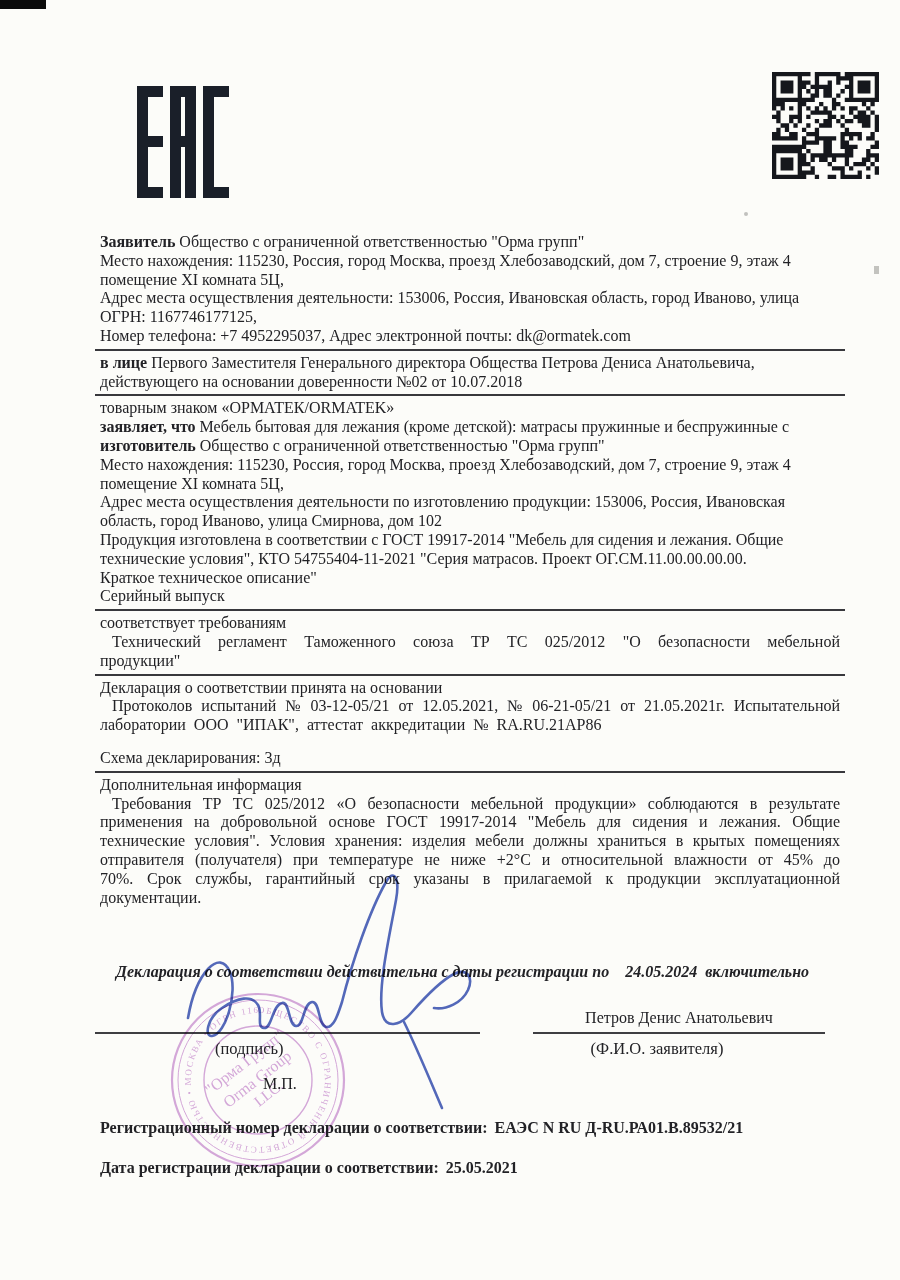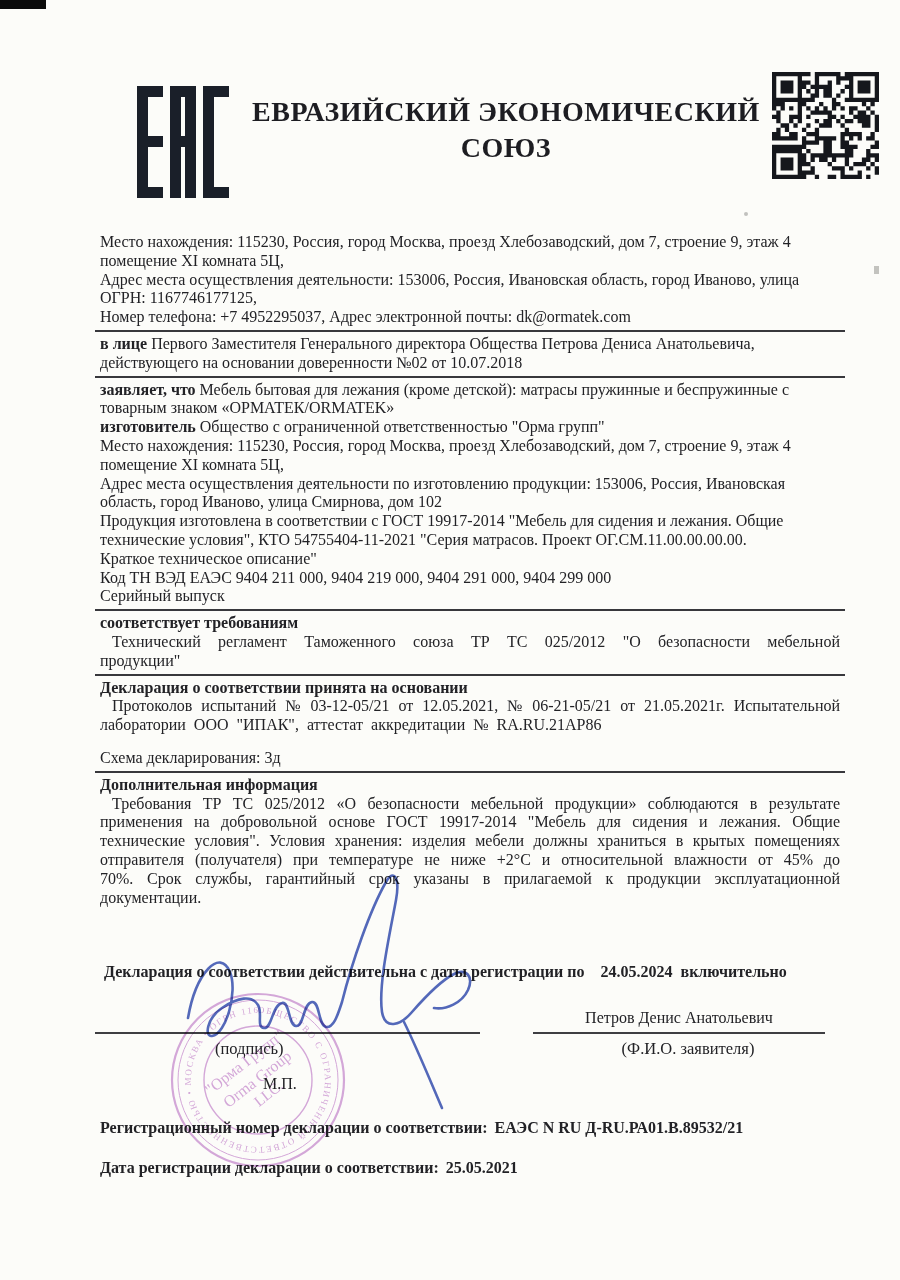--- a/index.html
+++ b/index.html
@@ -12,36 +12,36 @@
   
   .eac-logo{position:absolute;left:137px;top:86px;}
   .titles{position:absolute;left:222px;top:94px;width:568px;text-align:center;
           font-weight:bold;font-size:28px;line-height:36px;letter-spacing:.5px;color:#1d1d22;}
   .qr-box{position:absolute;left:772px;top:72px;}
   
   .main{position:absolute;left:100px;top:233px;width:740px;font-size:16px;line-height:18.8px;}
   .ln{white-space:nowrap;}
   .ln b{font-weight:bold;}
   .rule{height:2px;background:#38383c;margin:3px -5px;}
-  .heading{font-weight:bold;white-space:nowrap;}
+  .heading{font-weight:normal;white-space:nowrap;}
   .jp{margin:0;text-align:justify;text-indent:12px;}
   .jp.ws8{word-spacing:8px;}
   .jp.ws4{word-spacing:4px;}
   .jp.ws6{word-spacing:5.5px;}
   .gap14{height:14px;}
   
   .bottom{position:absolute;left:100px;top:963px;width:740px;font-size:16px;line-height:18.8px;}
-  .validity{position:absolute;left:4px;top:0;font-weight:bold;white-space:nowrap;}
+  .validity{position:absolute;left:16px;top:0;font-weight:bold;white-space:nowrap;font-style:italic;}
   .validity .vdate{margin-left:16px;}
   .validity .vsuf{margin-left:8px;}
   .sig-line-left{position:absolute;left:-5px;top:69px;width:385px;border-bottom:2px solid #3e3e42;}
   .sig-cap-left{position:absolute;left:115px;top:77px;width:170px;font-size:16.5px;}
   .sig-name{position:absolute;left:433px;top:46px;width:292px;text-align:center;white-space:nowrap;}
   .sig-line-right{position:absolute;left:433px;top:69px;width:292px;border-bottom:2px solid #3e3e42;}
-  .sig-cap-right{position:absolute;left:442px;top:77px;width:292px;text-align:center;font-size:16.5px;}
+  .sig-cap-right{position:absolute;left:411px;top:77px;width:292px;text-align:center;font-size:16.5px;}
   .mp{position:absolute;left:163px;top:112px;}
   .reg-line1{position:absolute;left:0;top:156px;font-weight:bold;white-space:nowrap;}
   .reg-line2{position:absolute;left:0;top:196px;font-weight:bold;white-space:nowrap;}
   .reg-val{margin-left:7px;}
   
   .stamp-svg{position:absolute;left:167px;top:989px;mix-blend-mode:multiply;opacity:.62;}
   .sign-svg{position:absolute;left:150px;top:850px;mix-blend-mode:multiply;pointer-events:none;}
   .stamp-svg text{font-family:"Liberation Serif","DejaVu Serif",serif;}
 </style>
 </head>
@@ -63,59 +63,58 @@
         <rect x="48" y="0" width="11" height="112"></rect>
       <rect x="33" y="0" width="26" height="11"></rect>
         <rect x="33" y="50" width="26" height="11"></rect>
       <rect x="66" y="0" width="11" height="112"></rect>
         <rect x="66" y="0" width="26" height="11"></rect>
       <rect x="66" y="101" width="26" height="11"></rect>
     </g>
   </svg>
 
   <div class="titles">
-    <div>ЕВРАЗИЙСКИЙ ЭКОНОМИЧЕСКИЙ СОЮЗ</div>
   </div>
 
   <svg class="qr-box" width="107" height="107" viewBox="0 0 107 107">
       <path d="M0.00 0.00h4.28v4.28h-4.28zM4.28 0.00h4.28v4.28h-4.28zM8.56 0.00h4.28v4.28h-4.28zM12.84 0.00h4.28v4.28h-4.28zM17.12 0.00h4.28v4.28h-4.28zM21.40 0.00h4.28v4.28h-4.28zM25.68 0.00h4.28v4.28h-4.28zM29.96 0.00h4.28v4.28h-4.28zM34.24 0.00h4.28v4.28h-4.28zM42.80 0.00h4.28v4.28h-4.28zM47.08 0.00h4.28v4.28h-4.28zM51.36 0.00h4.28v4.28h-4.28zM55.64 0.00h4.28v4.28h-4.28zM59.92 0.00h4.28v4.28h-4.28zM64.20 0.00h4.28v4.28h-4.28zM72.76 0.00h4.28v4.28h-4.28zM77.04 0.00h4.28v4.28h-4.28zM81.32 0.00h4.28v4.28h-4.28zM85.60 0.00h4.28v4.28h-4.28zM89.88 0.00h4.28v4.28h-4.28zM94.16 0.00h4.28v4.28h-4.28zM98.44 0.00h4.28v4.28h-4.28zM102.72 0.00h4.28v4.28h-4.28zM0.00 4.28h4.28v4.28h-4.28zM25.68 4.28h4.28v4.28h-4.28zM42.80 4.28h4.28v4.28h-4.28zM64.20 4.28h4.28v4.28h-4.28zM68.48 4.28h4.28v4.28h-4.28zM72.76 4.28h4.28v4.28h-4.28zM77.04 4.28h4.28v4.28h-4.28zM102.72 4.28h4.28v4.28h-4.28zM0.00 8.56h4.28v4.28h-4.28zM8.56 8.56h4.28v4.28h-4.28zM12.84 8.56h4.28v4.28h-4.28zM17.12 8.56h4.28v4.28h-4.28zM25.68 8.56h4.28v4.28h-4.28zM29.96 8.56h4.28v4.28h-4.28zM34.24 8.56h4.28v4.28h-4.28zM42.80 8.56h4.28v4.28h-4.28zM55.64 8.56h4.28v4.28h-4.28zM64.20 8.56h4.28v4.28h-4.28zM77.04 8.56h4.28v4.28h-4.28zM85.60 8.56h4.28v4.28h-4.28zM89.88 8.56h4.28v4.28h-4.28zM94.16 8.56h4.28v4.28h-4.28zM102.72 8.56h4.28v4.28h-4.28zM0.00 12.84h4.28v4.28h-4.28zM8.56 12.84h4.28v4.28h-4.28zM12.84 12.84h4.28v4.28h-4.28zM17.12 12.84h4.28v4.28h-4.28zM25.68 12.84h4.28v4.28h-4.28zM29.96 12.84h4.28v4.28h-4.28zM38.52 12.84h4.28v4.28h-4.28zM42.80 12.84h4.28v4.28h-4.28zM47.08 12.84h4.28v4.28h-4.28zM51.36 12.84h4.28v4.28h-4.28zM55.64 12.84h4.28v4.28h-4.28zM72.76 12.84h4.28v4.28h-4.28zM77.04 12.84h4.28v4.28h-4.28zM85.60 12.84h4.28v4.28h-4.28zM89.88 12.84h4.28v4.28h-4.28zM94.16 12.84h4.28v4.28h-4.28zM102.72 12.84h4.28v4.28h-4.28zM0.00 17.12h4.28v4.28h-4.28zM8.56 17.12h4.28v4.28h-4.28zM12.84 17.12h4.28v4.28h-4.28zM17.12 17.12h4.28v4.28h-4.28zM25.68 17.12h4.28v4.28h-4.28zM34.24 17.12h4.28v4.28h-4.28zM42.80 17.12h4.28v4.28h-4.28zM51.36 17.12h4.28v4.28h-4.28zM55.64 17.12h4.28v4.28h-4.28zM68.48 17.12h4.28v4.28h-4.28zM77.04 17.12h4.28v4.28h-4.28zM85.60 17.12h4.28v4.28h-4.28zM89.88 17.12h4.28v4.28h-4.28zM94.16 17.12h4.28v4.28h-4.28zM102.72 17.12h4.28v4.28h-4.28zM0.00 21.40h4.28v4.28h-4.28zM25.68 21.40h4.28v4.28h-4.28zM38.52 21.40h4.28v4.28h-4.28zM42.80 21.40h4.28v4.28h-4.28zM51.36 21.40h4.28v4.28h-4.28zM55.64 21.40h4.28v4.28h-4.28zM64.20 21.40h4.28v4.28h-4.28zM77.04 21.40h4.28v4.28h-4.28zM102.72 21.40h4.28v4.28h-4.28zM0.00 25.68h4.28v4.28h-4.28zM4.28 25.68h4.28v4.28h-4.28zM8.56 25.68h4.28v4.28h-4.28zM12.84 25.68h4.28v4.28h-4.28zM17.12 25.68h4.28v4.28h-4.28zM21.40 25.68h4.28v4.28h-4.28zM25.68 25.68h4.28v4.28h-4.28zM29.96 25.68h4.28v4.28h-4.28zM34.24 25.68h4.28v4.28h-4.28zM38.52 25.68h4.28v4.28h-4.28zM59.92 25.68h4.28v4.28h-4.28zM72.76 25.68h4.28v4.28h-4.28zM77.04 25.68h4.28v4.28h-4.28zM81.32 25.68h4.28v4.28h-4.28zM85.60 25.68h4.28v4.28h-4.28zM89.88 25.68h4.28v4.28h-4.28zM94.16 25.68h4.28v4.28h-4.28zM98.44 25.68h4.28v4.28h-4.28zM102.72 25.68h4.28v4.28h-4.28zM0.00 29.96h4.28v4.28h-4.28zM4.28 29.96h4.28v4.28h-4.28zM8.56 29.96h4.28v4.28h-4.28zM25.68 29.96h4.28v4.28h-4.28zM29.96 29.96h4.28v4.28h-4.28zM47.08 29.96h4.28v4.28h-4.28zM59.92 29.96h4.28v4.28h-4.28zM64.20 29.96h4.28v4.28h-4.28zM89.88 29.96h4.28v4.28h-4.28zM98.44 29.96h4.28v4.28h-4.28zM0.00 34.24h4.28v4.28h-4.28zM8.56 34.24h4.28v4.28h-4.28zM17.12 34.24h4.28v4.28h-4.28zM25.68 34.24h4.28v4.28h-4.28zM34.24 34.24h4.28v4.28h-4.28zM42.80 34.24h4.28v4.28h-4.28zM51.36 34.24h4.28v4.28h-4.28zM59.92 34.24h4.28v4.28h-4.28zM68.48 34.24h4.28v4.28h-4.28zM77.04 34.24h4.28v4.28h-4.28zM81.32 34.24h4.28v4.28h-4.28zM94.16 34.24h4.28v4.28h-4.28zM4.28 38.52h4.28v4.28h-4.28zM25.68 38.52h4.28v4.28h-4.28zM38.52 38.52h4.28v4.28h-4.28zM42.80 38.52h4.28v4.28h-4.28zM47.08 38.52h4.28v4.28h-4.28zM51.36 38.52h4.28v4.28h-4.28zM55.64 38.52h4.28v4.28h-4.28zM77.04 38.52h4.28v4.28h-4.28zM85.60 38.52h4.28v4.28h-4.28zM89.88 38.52h4.28v4.28h-4.28zM98.44 38.52h4.28v4.28h-4.28zM0.00 42.80h4.28v4.28h-4.28zM4.28 42.80h4.28v4.28h-4.28zM17.12 42.80h4.28v4.28h-4.28zM21.40 42.80h4.28v4.28h-4.28zM25.68 42.80h4.28v4.28h-4.28zM34.24 42.80h4.28v4.28h-4.28zM55.64 42.80h4.28v4.28h-4.28zM59.92 42.80h4.28v4.28h-4.28zM68.48 42.80h4.28v4.28h-4.28zM81.32 42.80h4.28v4.28h-4.28zM85.60 42.80h4.28v4.28h-4.28zM89.88 42.80h4.28v4.28h-4.28zM94.16 42.80h4.28v4.28h-4.28zM102.72 42.80h4.28v4.28h-4.28zM4.28 47.08h4.28v4.28h-4.28zM17.12 47.08h4.28v4.28h-4.28zM25.68 47.08h4.28v4.28h-4.28zM42.80 47.08h4.28v4.28h-4.28zM51.36 47.08h4.28v4.28h-4.28zM55.64 47.08h4.28v4.28h-4.28zM64.20 47.08h4.28v4.28h-4.28zM72.76 47.08h4.28v4.28h-4.28zM77.04 47.08h4.28v4.28h-4.28zM85.60 47.08h4.28v4.28h-4.28zM89.88 47.08h4.28v4.28h-4.28zM94.16 47.08h4.28v4.28h-4.28zM102.72 47.08h4.28v4.28h-4.28zM8.56 51.36h4.28v4.28h-4.28zM12.84 51.36h4.28v4.28h-4.28zM21.40 51.36h4.28v4.28h-4.28zM34.24 51.36h4.28v4.28h-4.28zM47.08 51.36h4.28v4.28h-4.28zM51.36 51.36h4.28v4.28h-4.28zM55.64 51.36h4.28v4.28h-4.28zM68.48 51.36h4.28v4.28h-4.28zM89.88 51.36h4.28v4.28h-4.28zM94.16 51.36h4.28v4.28h-4.28zM102.72 51.36h4.28v4.28h-4.28zM4.28 55.64h4.28v4.28h-4.28zM12.84 55.64h4.28v4.28h-4.28zM29.96 55.64h4.28v4.28h-4.28zM42.80 55.64h4.28v4.28h-4.28zM72.76 55.64h4.28v4.28h-4.28zM102.72 55.64h4.28v4.28h-4.28zM0.00 59.92h4.28v4.28h-4.28zM4.28 59.92h4.28v4.28h-4.28zM17.12 59.92h4.28v4.28h-4.28zM21.40 59.92h4.28v4.28h-4.28zM34.24 59.92h4.28v4.28h-4.28zM38.52 59.92h4.28v4.28h-4.28zM42.80 59.92h4.28v4.28h-4.28zM68.48 59.92h4.28v4.28h-4.28zM72.76 59.92h4.28v4.28h-4.28zM77.04 59.92h4.28v4.28h-4.28zM81.32 59.92h4.28v4.28h-4.28zM85.60 59.92h4.28v4.28h-4.28zM98.44 59.92h4.28v4.28h-4.28zM0.00 64.20h4.28v4.28h-4.28zM4.28 64.20h4.28v4.28h-4.28zM8.56 64.20h4.28v4.28h-4.28zM12.84 64.20h4.28v4.28h-4.28zM17.12 64.20h4.28v4.28h-4.28zM21.40 64.20h4.28v4.28h-4.28zM29.96 64.20h4.28v4.28h-4.28zM42.80 64.20h4.28v4.28h-4.28zM47.08 64.20h4.28v4.28h-4.28zM51.36 64.20h4.28v4.28h-4.28zM55.64 64.20h4.28v4.28h-4.28zM59.92 64.20h4.28v4.28h-4.28zM68.48 64.20h4.28v4.28h-4.28zM77.04 64.20h4.28v4.28h-4.28zM85.60 64.20h4.28v4.28h-4.28zM94.16 64.20h4.28v4.28h-4.28zM98.44 64.20h4.28v4.28h-4.28zM29.96 68.48h4.28v4.28h-4.28zM34.24 68.48h4.28v4.28h-4.28zM38.52 68.48h4.28v4.28h-4.28zM42.80 68.48h4.28v4.28h-4.28zM51.36 68.48h4.28v4.28h-4.28zM55.64 68.48h4.28v4.28h-4.28zM68.48 68.48h4.28v4.28h-4.28zM72.76 68.48h4.28v4.28h-4.28zM102.72 68.48h4.28v4.28h-4.28zM0.00 72.76h4.28v4.28h-4.28zM4.28 72.76h4.28v4.28h-4.28zM8.56 72.76h4.28v4.28h-4.28zM12.84 72.76h4.28v4.28h-4.28zM17.12 72.76h4.28v4.28h-4.28zM21.40 72.76h4.28v4.28h-4.28zM25.68 72.76h4.28v4.28h-4.28zM29.96 72.76h4.28v4.28h-4.28zM51.36 72.76h4.28v4.28h-4.28zM55.64 72.76h4.28v4.28h-4.28zM68.48 72.76h4.28v4.28h-4.28zM72.76 72.76h4.28v4.28h-4.28zM77.04 72.76h4.28v4.28h-4.28zM81.32 72.76h4.28v4.28h-4.28zM98.44 72.76h4.28v4.28h-4.28zM102.72 72.76h4.28v4.28h-4.28zM0.00 77.04h4.28v4.28h-4.28zM4.28 77.04h4.28v4.28h-4.28zM8.56 77.04h4.28v4.28h-4.28zM12.84 77.04h4.28v4.28h-4.28zM17.12 77.04h4.28v4.28h-4.28zM21.40 77.04h4.28v4.28h-4.28zM25.68 77.04h4.28v4.28h-4.28zM34.24 77.04h4.28v4.28h-4.28zM51.36 77.04h4.28v4.28h-4.28zM55.64 77.04h4.28v4.28h-4.28zM72.76 77.04h4.28v4.28h-4.28zM77.04 77.04h4.28v4.28h-4.28zM94.16 77.04h4.28v4.28h-4.28zM0.00 81.32h4.28v4.28h-4.28zM25.68 81.32h4.28v4.28h-4.28zM29.96 81.32h4.28v4.28h-4.28zM38.52 81.32h4.28v4.28h-4.28zM42.80 81.32h4.28v4.28h-4.28zM47.08 81.32h4.28v4.28h-4.28zM51.36 81.32h4.28v4.28h-4.28zM55.64 81.32h4.28v4.28h-4.28zM59.92 81.32h4.28v4.28h-4.28zM64.20 81.32h4.28v4.28h-4.28zM68.48 81.32h4.28v4.28h-4.28zM72.76 81.32h4.28v4.28h-4.28zM77.04 81.32h4.28v4.28h-4.28zM94.16 81.32h4.28v4.28h-4.28zM98.44 81.32h4.28v4.28h-4.28zM102.72 81.32h4.28v4.28h-4.28zM0.00 85.60h4.28v4.28h-4.28zM8.56 85.60h4.28v4.28h-4.28zM12.84 85.60h4.28v4.28h-4.28zM17.12 85.60h4.28v4.28h-4.28zM25.68 85.60h4.28v4.28h-4.28zM29.96 85.60h4.28v4.28h-4.28zM38.52 85.60h4.28v4.28h-4.28zM47.08 85.60h4.28v4.28h-4.28zM51.36 85.60h4.28v4.28h-4.28zM59.92 85.60h4.28v4.28h-4.28zM72.76 85.60h4.28v4.28h-4.28zM89.88 85.60h4.28v4.28h-4.28zM94.16 85.60h4.28v4.28h-4.28zM102.72 85.60h4.28v4.28h-4.28zM0.00 89.88h4.28v4.28h-4.28zM8.56 89.88h4.28v4.28h-4.28zM12.84 89.88h4.28v4.28h-4.28zM17.12 89.88h4.28v4.28h-4.28zM25.68 89.88h4.28v4.28h-4.28zM29.96 89.88h4.28v4.28h-4.28zM34.24 89.88h4.28v4.28h-4.28zM55.64 89.88h4.28v4.28h-4.28zM72.76 89.88h4.28v4.28h-4.28zM81.32 89.88h4.28v4.28h-4.28zM85.60 89.88h4.28v4.28h-4.28zM89.88 89.88h4.28v4.28h-4.28zM98.44 89.88h4.28v4.28h-4.28zM0.00 94.16h4.28v4.28h-4.28zM8.56 94.16h4.28v4.28h-4.28zM12.84 94.16h4.28v4.28h-4.28zM17.12 94.16h4.28v4.28h-4.28zM25.68 94.16h4.28v4.28h-4.28zM38.52 94.16h4.28v4.28h-4.28zM59.92 94.16h4.28v4.28h-4.28zM64.20 94.16h4.28v4.28h-4.28zM68.48 94.16h4.28v4.28h-4.28zM77.04 94.16h4.28v4.28h-4.28zM94.16 94.16h4.28v4.28h-4.28zM102.72 94.16h4.28v4.28h-4.28zM0.00 98.44h4.28v4.28h-4.28zM25.68 98.44h4.28v4.28h-4.28zM29.96 98.44h4.28v4.28h-4.28zM34.24 98.44h4.28v4.28h-4.28zM38.52 98.44h4.28v4.28h-4.28zM68.48 98.44h4.28v4.28h-4.28zM85.60 98.44h4.28v4.28h-4.28zM102.72 98.44h4.28v4.28h-4.28zM0.00 102.72h4.28v4.28h-4.28zM4.28 102.72h4.28v4.28h-4.28zM8.56 102.72h4.28v4.28h-4.28zM12.84 102.72h4.28v4.28h-4.28zM17.12 102.72h4.28v4.28h-4.28zM21.40 102.72h4.28v4.28h-4.28zM25.68 102.72h4.28v4.28h-4.28zM29.96 102.72h4.28v4.28h-4.28zM42.80 102.72h4.28v4.28h-4.28zM55.64 102.72h4.28v4.28h-4.28zM59.92 102.72h4.28v4.28h-4.28zM68.48 102.72h4.28v4.28h-4.28zM72.76 102.72h4.28v4.28h-4.28zM77.04 102.72h4.28v4.28h-4.28zM81.32 102.72h4.28v4.28h-4.28zM85.60 102.72h4.28v4.28h-4.28zM94.16 102.72h4.28v4.28h-4.28z" fill="#15171c"></path>
     </svg>
 
   <div class="main">
 
     <div>
+      <div class="ln"><b>Заявитель</b><span> Общество с ограниченной ответственностью "Орма групп"</span></div>
       <div class="ln"><span>Место нахождения: 115230, Россия, город Москва, проезд Хлебозаводский, дом 7, строение 9, этаж 4</span></div>
       <div class="ln"><span>помещение XI комната 5Ц,</span></div>
       <div class="ln"><span>Адрес места осуществления деятельности: 153006, Россия, Ивановская область, город Иваново, улица</span></div>
       <div class="ln"><span>ОГРН: 1167746177125,</span></div>
       <div class="ln"><span>Номер телефона: +7 4952295037, Адрес электронной почты: dk@ormatek.com</span></div>
     </div>
     <div class="rule"></div>
 
     <div>
       <div class="ln"><b>в лице</b><span> Первого Заместителя Генерального директора Общества Петрова Дениса Анатольевича,</span></div>
       <div class="ln"><span>действующего на основании доверенности №02 от 10.07.2018</span></div>
     </div>
     <div class="rule"></div>
 
     <div>
+      <div class="ln"><span>товарным знаком «ОРМАТЕК/ORMATEK»</span></div>
       <div class="ln"><b>заявляет, что</b><span> Мебель бытовая для лежания (кроме детской): матрасы пружинные и беспружинные с</span></div>
-      <div class="ln"><span>товарным знаком «ОРМАТЕК/ORMATEK»</span></div>
     </div>
 
     <div>
       <div class="ln"><b>изготовитель</b><span> Общество с ограниченной ответственностью "Орма групп"</span></div>
       <div class="ln"><span>Место нахождения: 115230, Россия, город Москва, проезд Хлебозаводский, дом 7, строение 9, этаж 4</span></div>
       <div class="ln"><span>помещение XI комната 5Ц,</span></div>
       <div class="ln"><span>Адрес места осуществления деятельности по изготовлению продукции: 153006, Россия, Ивановская</span></div>
       <div class="ln"><span>область, город Иваново, улица Смирнова, дом 102</span></div>
       <div class="ln"><span>Продукция изготовлена в соответствии с ГОСТ 19917-2014 "Мебель для сидения и лежания. Общие</span></div>
       <div class="ln"><span>технические условия", КТО 54755404-11-2021 "Серия матрасов. Проект ОГ.СМ.11.00.00.00.00.</span></div>
       <div class="ln"><span>Краткое техническое описание"</span></div>
-      <div class="ln"><span>Код ТН ВЭД ЕАЭС 9404 211 000, 9404 219 000, 9404 291 000, 9404 299 000</span></div>
       <div class="ln"><span>Серийный выпуск</span></div>
     </div>
     <div class="rule"></div>
 
     <div class="heading">соответствует требованиям</div>
     <p class="jp ws8">Технический регламент Таможенного союза ТР ТС 025/2012 "О безопасности мебельной продукции"</p>
     <div class="rule"></div>
 
     <div class="heading">Декларация о соответствии принята на основании</div>
     <p class="jp ws4">Протоколов испытаний № 03-12-05/21 от 12.05.2021, № 06-21-05/21 от 21.05.2021г. Испытательной лаборатории ООО "ИПАК", аттестат аккредитации № RA.RU.21АР86</p>

